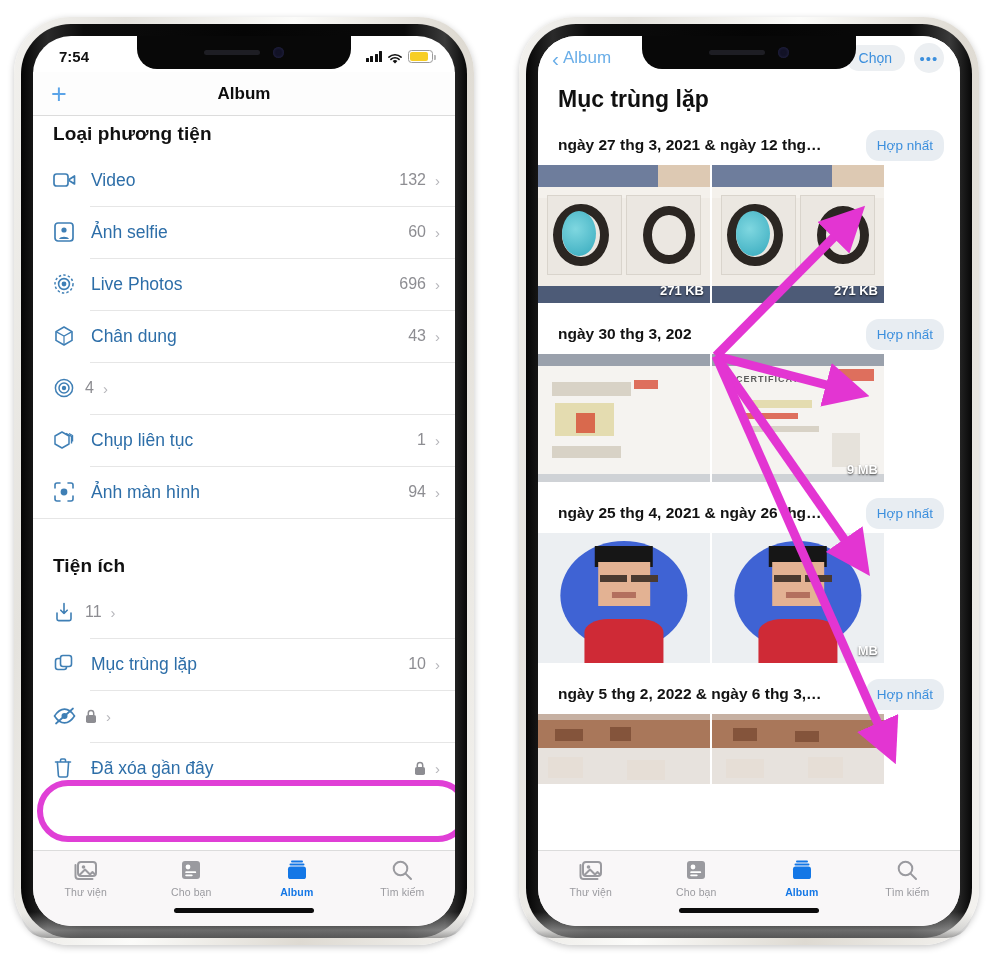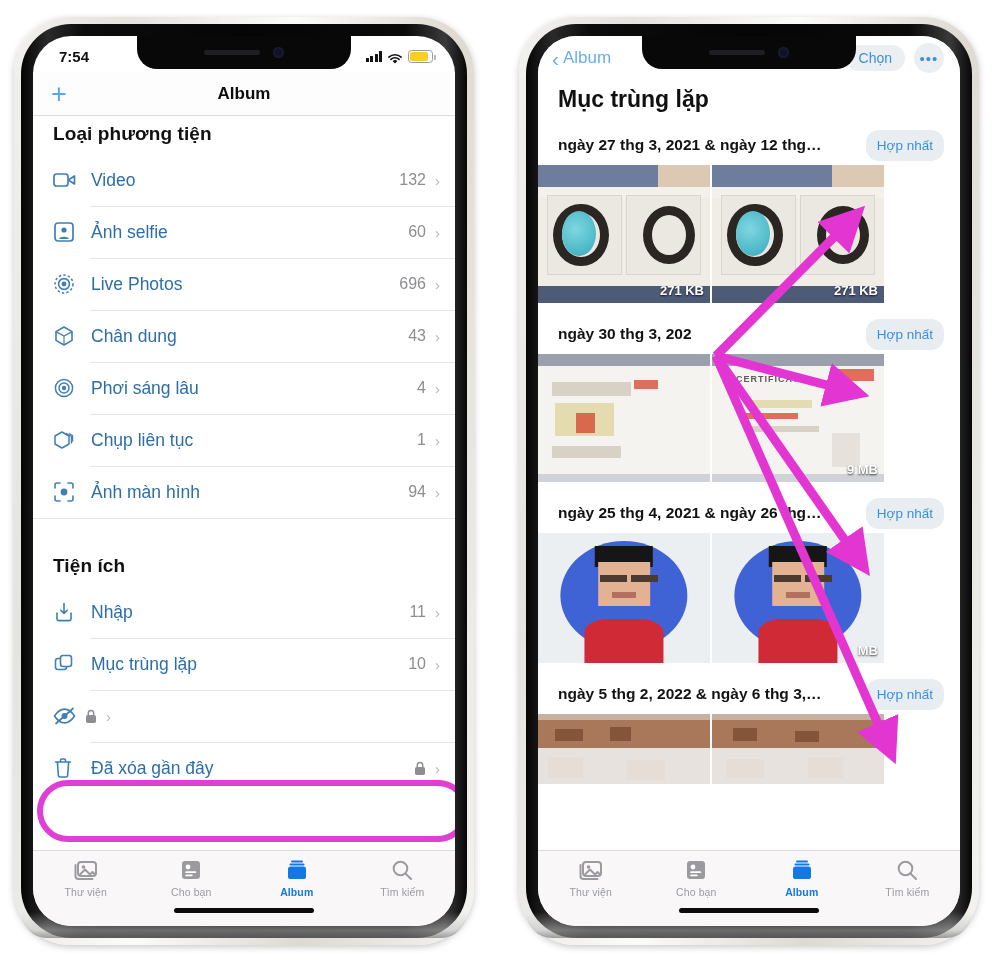--- a/index.html
+++ b/index.html
@@ -268,21 +268,20 @@
         </div>
 
         <div class="row">
           <span class="ic">
             <svg width="22" height="22" viewBox="0 0 22 22">
                 <circle cx="11" cy="11" r="8.6" stroke="#3f7fb5" stroke-width="1.5" fill="none"></circle>
                 <circle cx="11" cy="11" r="5" stroke="#3f7fb5" stroke-width="1.5" fill="none"></circle>
                 <circle cx="11" cy="11" r="2.2" fill="#3f7fb5"></circle>
               </svg>
           </span>
-          <span class="lbl">Phơi sáng lâu</span>
           <span class="cnt">4</span>
           <span class="chev">›</span>
         </div>
 
         <div class="row">
           <span class="ic">
             <svg width="22" height="22" viewBox="0 0 22 22">
                 <path d="M9 3l7 4v8l-7 4-7-4V7z" stroke="#3f7fb5" stroke-width="1.5" fill="none" stroke-linejoin="round"></path>
                 <path d="M13 4.4l5.5 3.1v7" stroke="#3f7fb5" stroke-width="1.4" fill="none"></path>
                 <path d="M16 4.4l3.6 2.1v6" stroke="#3f7fb5" stroke-width="1.2" fill="none"></path>
@@ -309,21 +308,20 @@
 
         <div class="section-hd">Tiện ích</div>
 
         <div class="row">
           <span class="ic">
             <svg width="22" height="22" viewBox="0 0 22 22">
                 <path d="M4 12v6a1.6 1.6 0 0 0 1.6 1.6h10.8A1.6 1.6 0 0 0 18 18v-6" stroke="#3f7fb5" stroke-width="1.6" fill="none" stroke-linecap="round"></path>
                 <path d="M11 2.5v10m0 0 3.2-3.3M11 12.5 7.8 9.2" stroke="#3f7fb5" stroke-width="1.6" fill="none" stroke-linecap="round" stroke-linejoin="round"></path>
               </svg>
           </span>
-          <span class="lbl">Nhập</span>
           <span class="cnt">11</span>
           <span class="chev">›</span>
         </div>
 
         <div class="row">
           <span class="ic">
             <svg width="22" height="22" viewBox="0 0 22 22">
                 <rect x="2.5" y="5.5" width="11" height="11" rx="2.4" stroke="#3f7fb5" stroke-width="1.6" fill="none"></rect>
                 <rect x="7.5" y="2.5" width="11" height="11" rx="2.4" stroke="#3f7fb5" stroke-width="1.6" fill="#fff"></rect>
               </svg>

